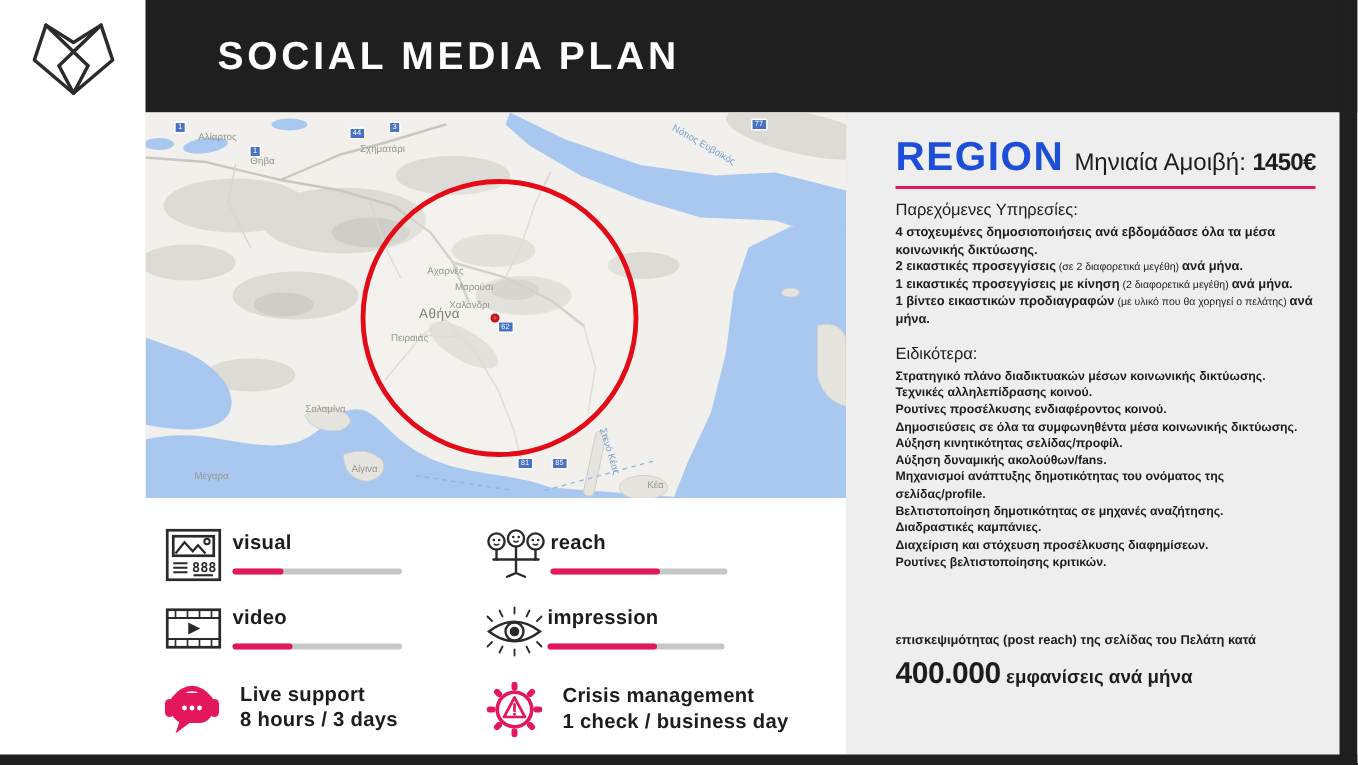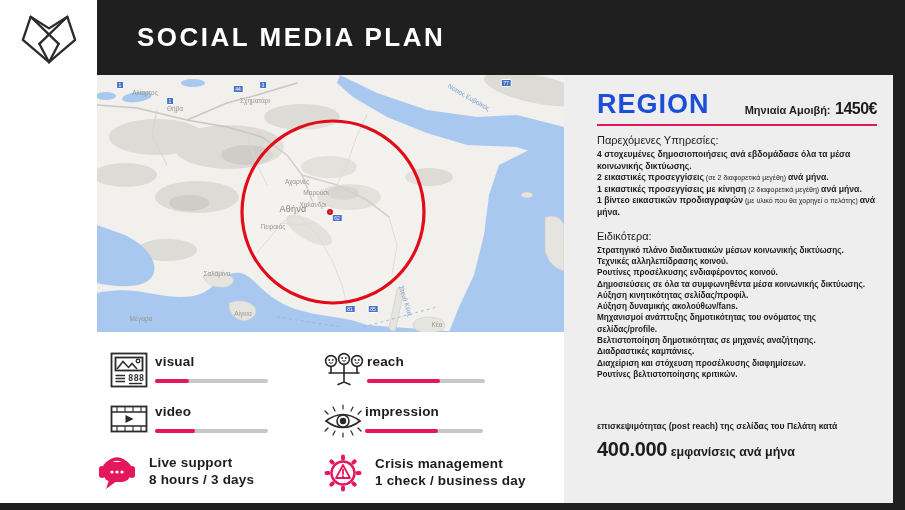--- a/index.html
+++ b/index.html
@@ -1,41 +1,41 @@
 <!DOCTYPE html>
 <html><head>
 <meta charset="utf-8">
 <style>
   html,body{margin:0;padding:0;background:#ffffff;width:905px;height:510px;overflow:hidden;
     font-family:"Liberation Sans","DejaVu Sans",sans-serif;-webkit-font-smoothing:antialiased;}
   .stage{position:relative;width:905px;height:510px;background:#fff;}
 
   
   .header{position:absolute;left:97px;top:0;width:808px;height:75px;background:#1f1f1f;display:flex;align-items:center;}
-  .header .title{color:#fff;font-size:26px;font-weight:800;letter-spacing:2.5px;padding-left:16px;margin-left:24px;}
+  .header .title{color:#fff;font-size:26px;font-weight:800;letter-spacing:2.5px;padding-left:48px;}
   .logo-col{position:absolute;left:0;top:0;width:97px;height:510px;background:#fff;}
   .logo{position:absolute;left:20px;top:13px;}
 
   
   .strip-right{position:absolute;right:0;top:0;width:12px;height:510px;background:#1f1f1f;}
   .strip-bottom{position:absolute;left:0;bottom:0;width:905px;height:7px;background:#1f1f1f;}
 
   
   .map{position:absolute;left:97px;top:75px;width:467px;height:257px;background:#f1f0ec;overflow:hidden;}
   .map-label{position:absolute;color:#98968f;font-size:6.5px;white-space:nowrap;transform:translate(-50%,-50%);}
   .map-label.big{font-size:9px;color:#807e78;letter-spacing:.3px;}
   .map-label.water{color:#7aa0d4;font-size:6.5px;}
   .map-badge{position:absolute;background:#4a72c4;color:#fff;font-size:5px;line-height:6px;padding:0 1.5px;border-radius:1px;border:1px solid #fff;transform:translate(-50%,-50%);}
 
   
   .panel{position:absolute;left:564px;top:75px;width:329px;height:428px;background:#eeeeee;box-sizing:border-box;padding:16px 16px 0 33px;color:#1d1d1d;}
   .panel-head{display:flex;align-items:flex-end;justify-content:space-between;}
   .region-title{color:#1d4ed8;font-size:27px;font-weight:800;letter-spacing:1px;line-height:1;}
   .fee{white-space:nowrap;}
-  .fee-label{font-size:11px;font-weight:700;}
+  .fee-label{font-size:16px;font-weight:400;}
   .fee-value{font-size:16px;font-weight:700;letter-spacing:-.5px;}
   .panel-rule{height:2px;background:#e5175c;margin-top:6px;margin-bottom:8px;}
   .sec-head{font-size:11px;font-weight:400;margin-bottom:3px;}
   .svc{font-size:8.6px;line-height:1.35;font-weight:700;}
   .svc .sm{font-size:7px;font-weight:400;}
   .details{margin-top:11px;}
   .det{font-size:8.2px;line-height:1.38;font-weight:600;}
   .boost{margin-top:40px;font-size:8.6px;font-weight:700;line-height:1.4;}
   .boost-big{margin-top:3px;}
   .boost-big .num{font-size:20px;font-weight:800;letter-spacing:-.3px;}
@@ -297,21 +297,21 @@
         <path d="M5,31 L8,28"></path>
           <path d="M41,31 L38,28"></path>
       </g>
     </svg>
     <div class="lbl" style="top:4px;">impression</div>
     <div class="track" style="top:29px;width:118px;">
         <div class="fill" style="width: 62%;"></div>
       </div>
   </div>
 
-  <div class="feature" style="left:96px;top:452px;">
+  <div class="feature" style="left:107px;top:452px;">
     <svg width="42" height="40" viewBox="0 0 42 40">
       <path d="M9,14 Q21,0 33,14" fill="none" stroke="#e5175c" stroke-width="3.6" stroke-linecap="round"></path>
       <rect x="7" y="10" width="28" height="20" rx="9" fill="#e5175c"></rect>
       <path d="M13,28 L22,28 L10,37 Z" fill="#e5175c"></path>
       <rect x="3" y="14" width="6" height="12" rx="3" fill="#e5175c"></rect>
       <rect x="33" y="14" width="6" height="12" rx="3" fill="#e5175c"></rect>
       <g fill="#fff">
           <circle cx="16" cy="20" r="1.6"></circle>
           <circle cx="21" cy="20" r="1.6"></circle>
           <circle cx="26" cy="20" r="1.6"></circle>

